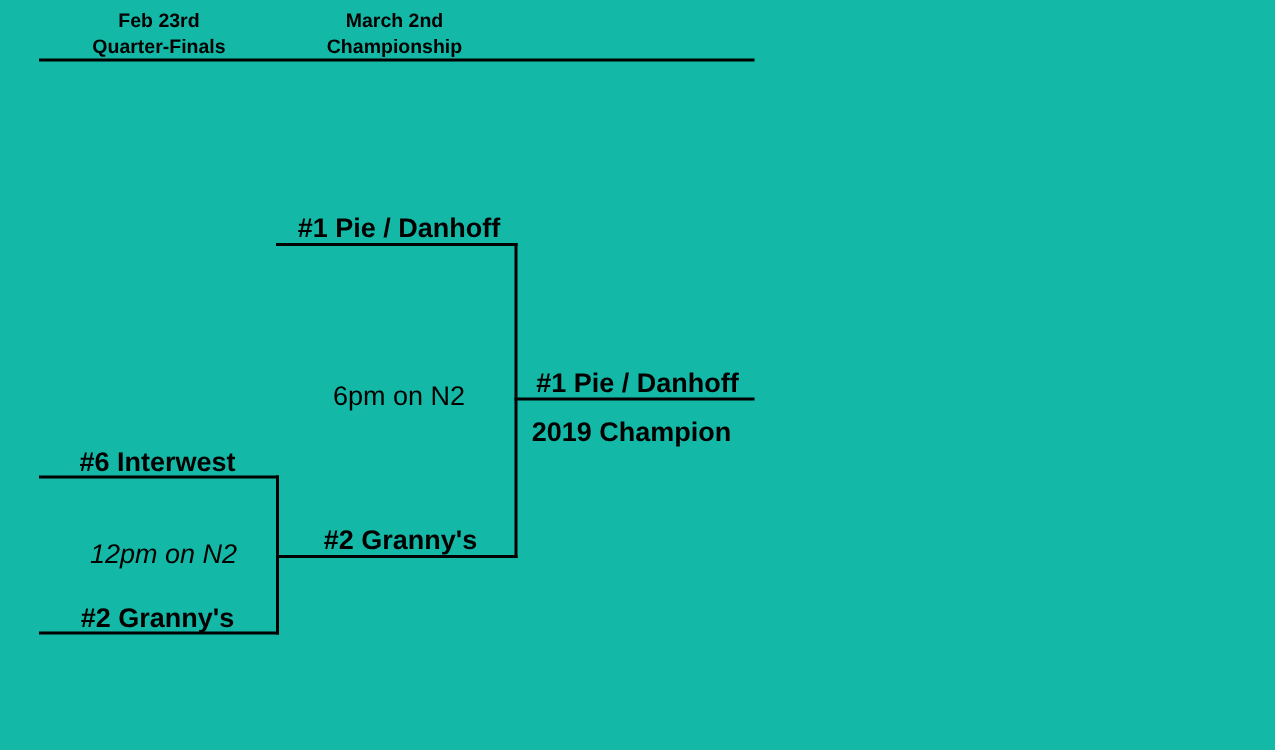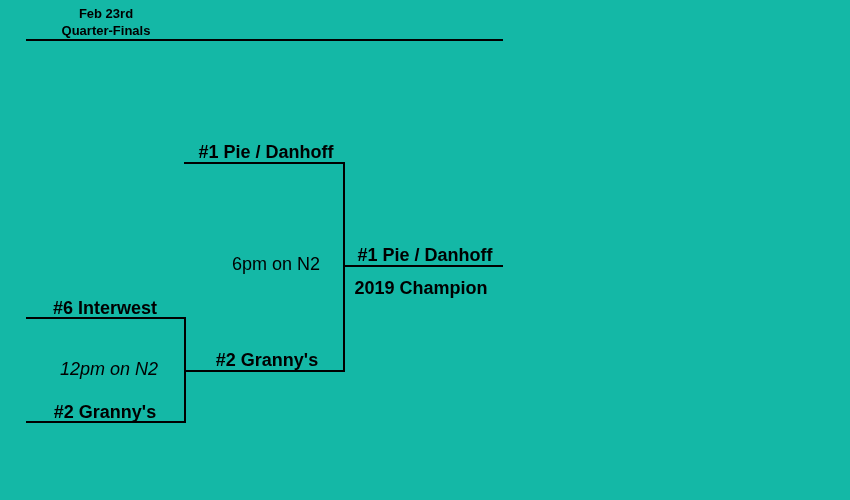--- a/index.html
+++ b/index.html
@@ -49,36 +49,40 @@
   .final-line       { left: 343px; top: 265px; width: 160px; height: 2px; }
   .qf-top-line      { left: 26px;  top: 317px; width: 160px; height: 2px; }
   .qf-bottom-line   { left: 26px;  top: 421px; width: 160px; height: 2px; }
   .qf-vertical      { left: 184px; top: 317px; width: 2px;   height: 106px; }
   .qf-winner-line   { left: 184px; top: 370px; width: 161px; height: 2px; }
 
   
   .hdr0          { left: 106px; top: 5px; }
   .hdr1          { left: 263px; top: 5px; }
   .lbl-sf-top    { left: 266px; top: 145px; }
-  .lbl-sf-time   { left: 276px; top: 257px; }
+  .lbl-sf-time   { left: 266px; top: 257px; }
   .lbl-sf-bottom { left: 267px; top: 353px; }
   .lbl-final     { left: 425px; top: 248px; }
   .lbl-champ     { left: 421px; top: 281px; }
   .lbl-qf-top    { left: 105px; top: 301px; }
   .lbl-qf-time   { left: 109px; top: 362px; font-style: italic; }
   .lbl-qf-bottom { left: 105px; top: 405px; }
 </style>
 </head>
 <body>
 
 <div class="canvas">
 
   <div class="header-col hdr0">
     <span class="hdr-line">Feb 23rd</span>
     <span class="hdr-line">Quarter-Finals</span>
+  </div>
+  <div class="header-col hdr1">
+    <span class="hdr-line">March 2nd</span>
+    <span class="hdr-line">Championship</span>
   </div>
   <div class="line header-underline"></div>
 
   <div class="label lbl-qf-top">#6 Interwest</div>
   <div class="line qf-top-line"></div>
   <div class="label regular lbl-qf-time">12pm on N2</div>
   <div class="label lbl-qf-bottom">#2 Granny's</div>
   <div class="line qf-bottom-line"></div>
   <div class="line qf-vertical"></div>
 

